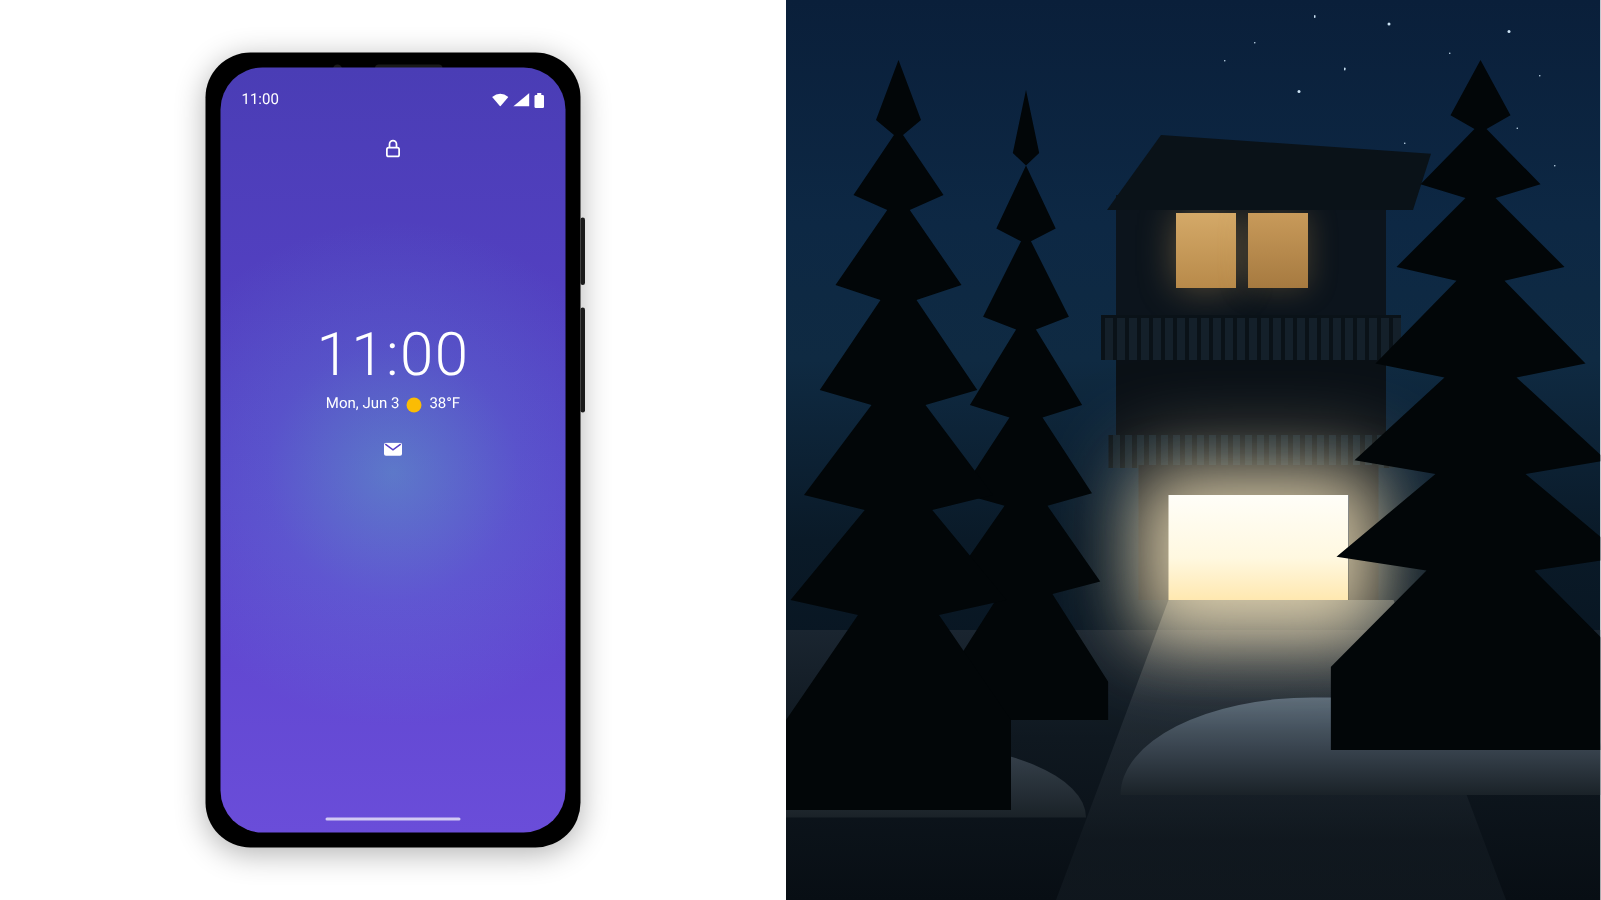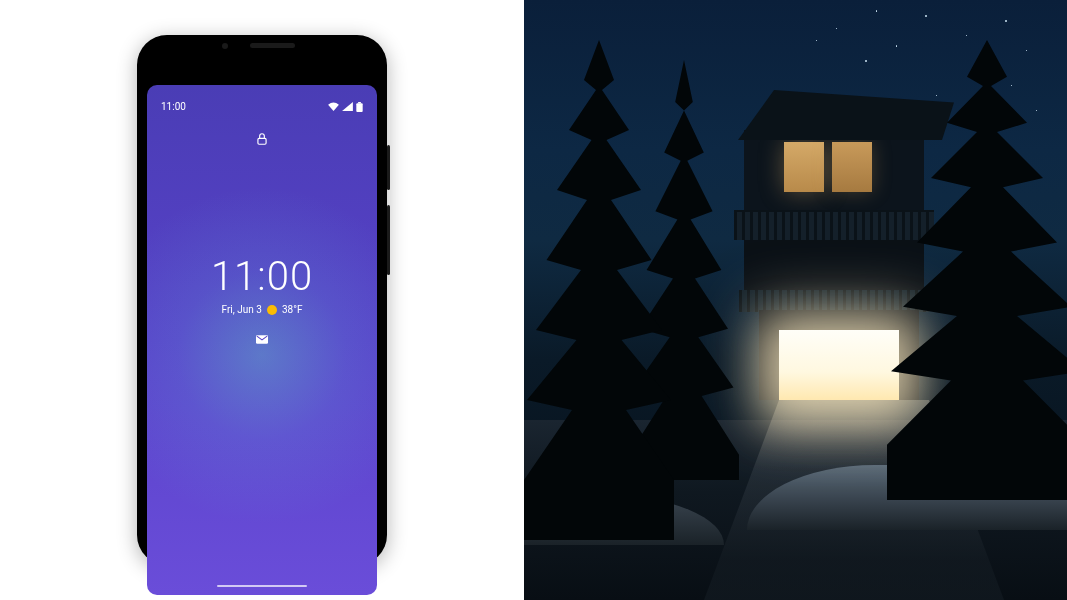--- a/index.html
+++ b/index.html
@@ -42,24 +42,23 @@
       top: 170px;
       width: 3px;
       height: 70px;
       background: #1a1a1a;
       border-radius: 2px;
     }
     .phone-screen {
       width: 100%;
       height: 100%;
       background: linear-gradient(180deg, #4a3db5 0%, #5842c9 50%, #6a4dd9 100%);
-      border-radius: 10px;
+      border-radius: 28px;
       position: relative;
       overflow: hidden;
-      margin-top: 40px;
     }
     .screen-glow {
       position: absolute;
       top: 100px;
       left: 50%;
       transform: translateX(-50%);
       width: 340px;
       height: 340px;
       background: radial-gradient(circle, rgba(100,220,200,0.35) 0%, rgba(100,180,220,0.15) 35%, rgba(90,70,200,0) 70%);
       border-radius: 50%;
@@ -369,21 +368,21 @@
           <svg viewBox="0 0 24 24" fill="none" stroke="#fff" stroke-width="2">
               <rect x="5" y="11" width="14" height="10" rx="2"></rect>
               <path d="M8 11 V7 a4 4 0 0 1 8 0 V11"></path>
             </svg>
         </span>
       </div>
 
       <div class="clock-container">
         <div class="clock-time">11:00</div>
         <div class="clock-row">
-          <span>Fri, Jun 3</span>
+          <span>Mon, Jun 3</span>
           <span class="weather-sun"></span>
           <span>38°F</span>
         </div>
         <span class="notif-icon">
           <svg width="12" height="9" viewBox="0 0 14 10">
               <rect x="0" y="0" width="14" height="10" rx="1.5" fill="#fff"></rect>
               <path d="M1 1 L7 5.5 L13 1" stroke="#5842c9" stroke-width="1.2" fill="none"></path>
             </svg>
         </span>
       </div>

